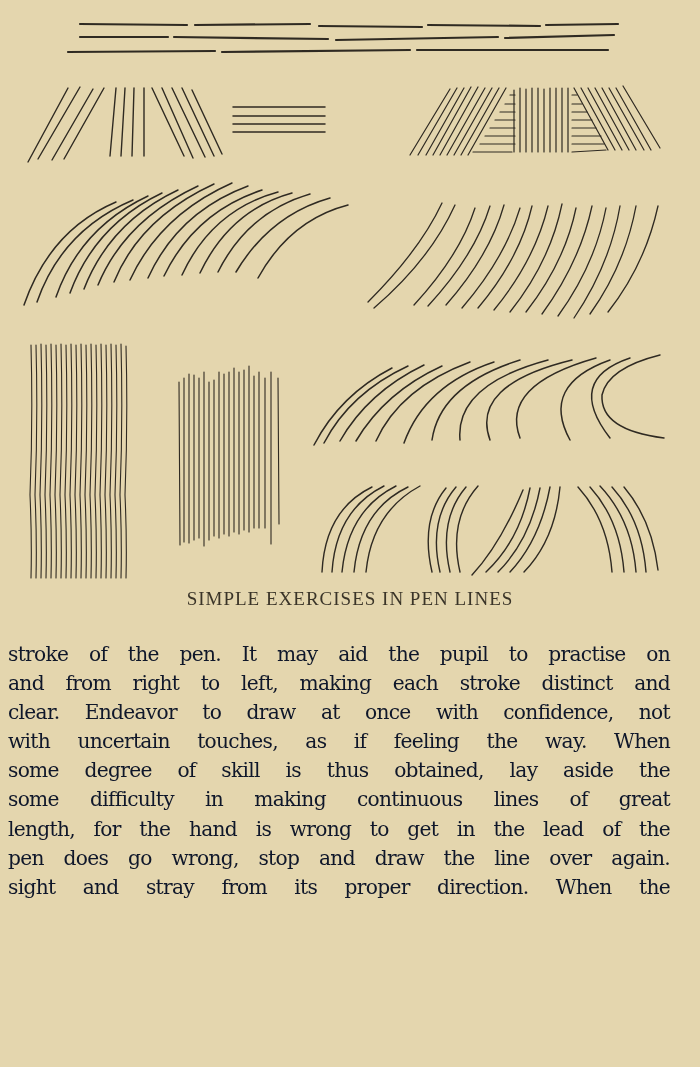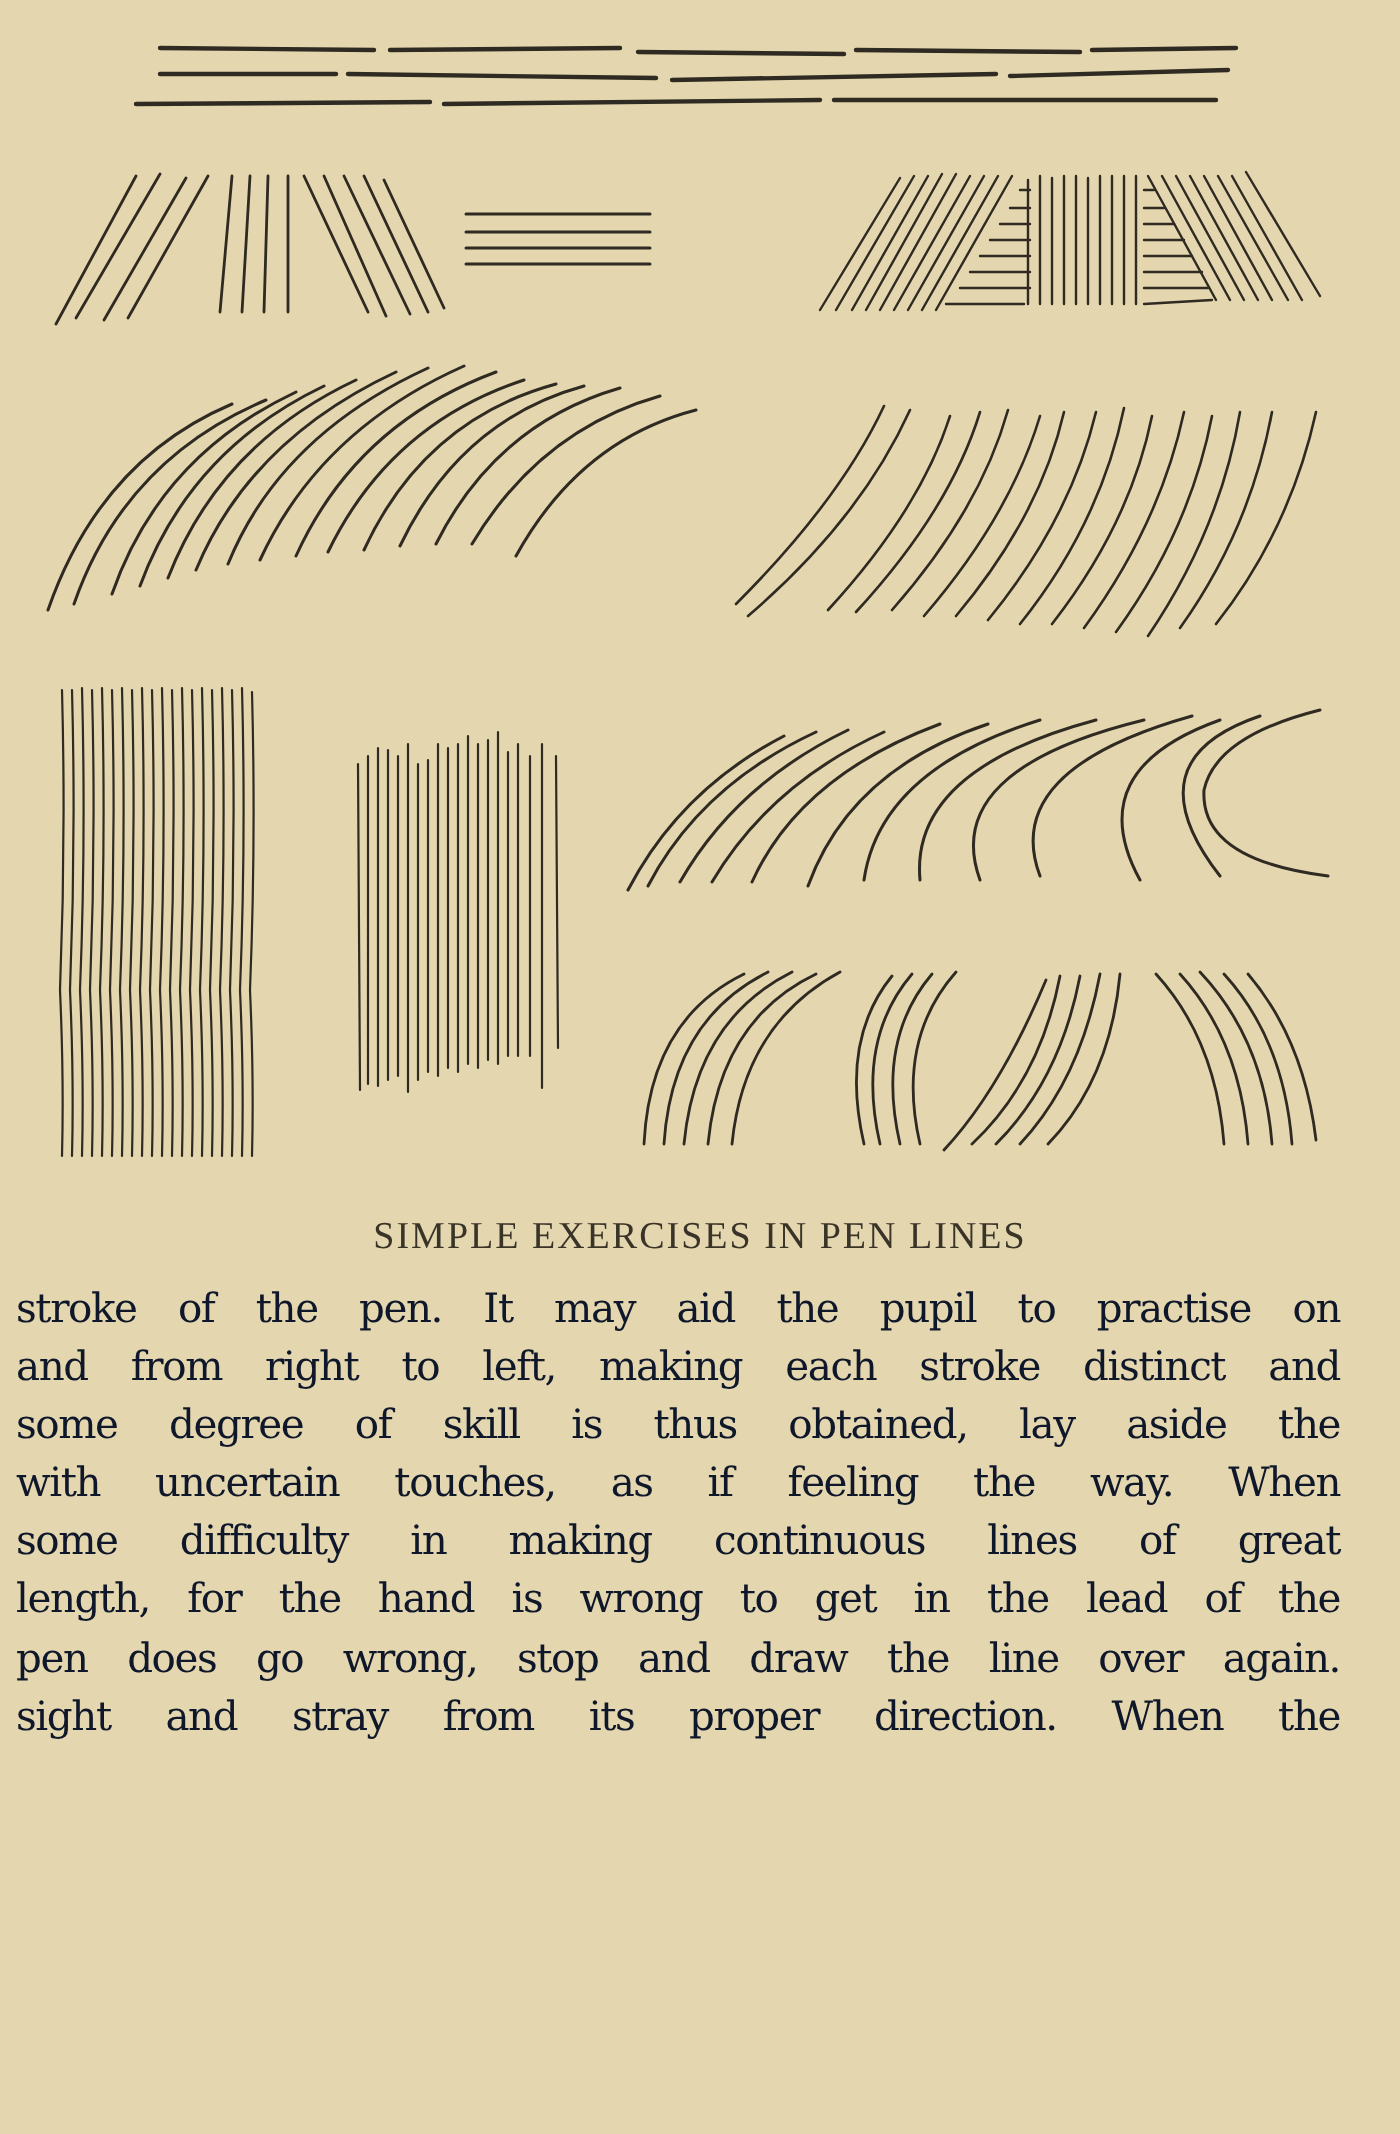--- a/index.html
+++ b/index.html
@@ -8,21 +8,21 @@
     background:#e4d6ae;
     position:relative;
     font-family:"DejaVu Serif", "Liberation Serif", serif;
     color:#2f2a22;
   }
   #figure {
     position:absolute; left:0; top:0; width:700px; height:590px;
   }
   #figure svg { display:block; }
   .caption {
-    position:absolute; left:0; top:608px; width:700px;
+    position:absolute; left:0; top:588px; width:700px;
     text-align:center;
     font-family:"Liberation Serif", serif;
     font-size:19px; letter-spacing:1px;
     color:#3a3428;
   }
   .body-text {
     position:absolute; left:8px; top:640px; width:662px;
     font-family:"DejaVu Serif", serif;
     font-size:20.2px; line-height:29.1px;
     letter-spacing:-0.7px;
@@ -180,19 +180,20 @@
     <path d="M624 487 Q652 520 658 570"></path>
   </g>
 </svg>
 </div>
 
 <div class="caption">SIMPLE EXERCISES IN PEN LINES</div>
 
 <div class="body-text">
   <span class="line">stroke of the pen.   It may aid the pupil to practise on</span>
   <span class="line">and from right to left, making each stroke distinct and</span>
+  <span class="line">clear.   Endeavor to draw at once with confidence, not</span>
+  <span class="line">with uncertain touches, as if feeling the way.   When</span>
   <span class="line">some degree of skill is thus obtained, lay aside the</span>
-  <span class="line">with uncertain touches, as if feeling the way.   When</span>
   <span class="line">some difficulty in making continuous lines of great</span>
   <span class="line">length, for the hand is wrong to get in the lead of the</span>
   <span class="line">pen does go wrong, stop and draw the line over again.</span>
   <span class="line">sight and stray from its proper direction.   When the</span>
 </div>
 
 </body></html>

